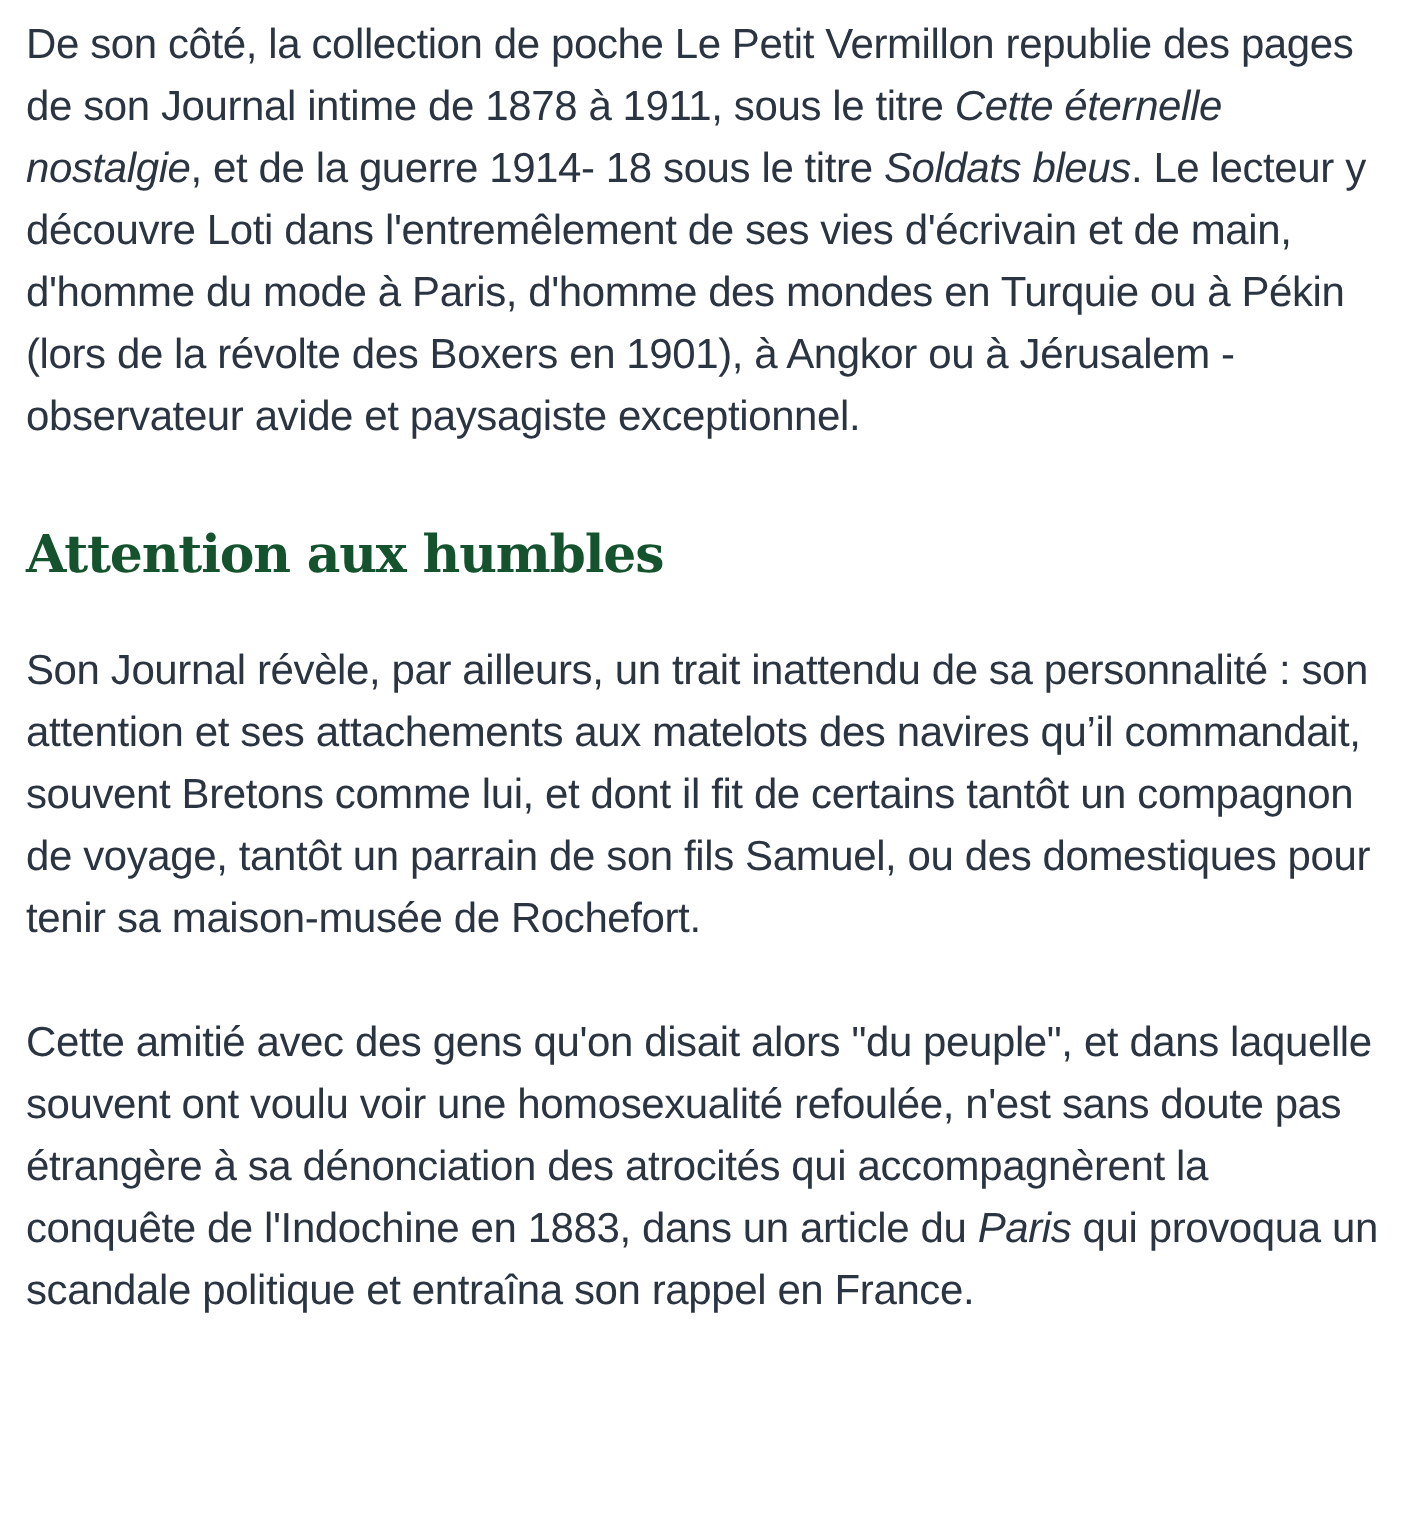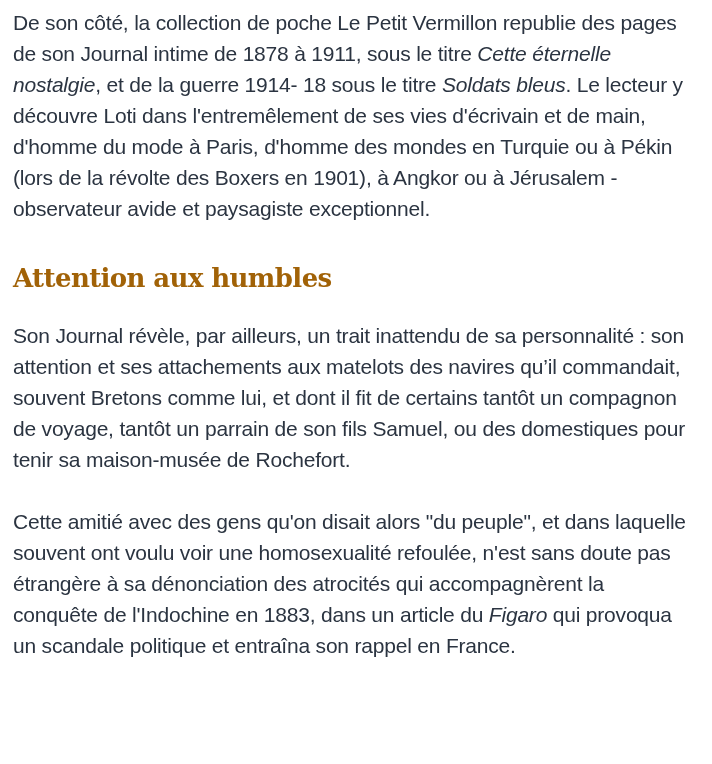--- a/index.html
+++ b/index.html
@@ -44,24 +44,24 @@
 </head>
 <body style="background: rgb(255, 255, 255);">
 
 <div class="page">
   <div class="article" style="color: rgb(43, 52, 65);">
 
     <p class="para">
       <span>De son côté, la collection de poche Le Petit Vermillon republie des pages de son Journal intime de 1878 à 1911, sous le titre </span><span class="italic">Cette éternelle nostalgie</span><span>, et de la guerre 1914- 18 sous le titre </span><span class="italic">Soldats bleus</span><span>. Le lecteur y découvre Loti dans l'entremêlement de ses vies d'écrivain et de main, d'homme du mode à Paris, d'homme des mondes en Turquie ou à Pékin (lors de la révolte des Boxers en 1901), à Angkor ou à Jérusalem - observateur avide et paysagiste exceptionnel.</span>
     </p>
 
-    <h2 class="section-heading" style="color: #a16207;">Attention aux humbles</h2>
+    <h2 class="section-heading" style="color: #14532d;">Attention aux humbles</h2>
 
     <p class="para">
       <span>Son Journal révèle, par ailleurs, un trait inattendu de sa personnalité : son attention et ses attachements aux matelots des navires qu’il commandait, souvent Bretons comme lui, et dont il fit de certains tantôt un compagnon de voyage, tantôt un parrain de son fils Samuel, ou des domestiques pour tenir sa maison-musée de Rochefort.</span>
     </p>
 
     <p class="para gap">
-      <span>Cette amitié avec des gens qu'on disait alors "du peuple", et dans laquelle souvent ont voulu voir une homosexualité refoulée, n'est sans doute pas étrangère à sa dénonciation des atrocités qui accompagnèrent la conquête de l'Indochine en 1883, dans un article du </span><span class="italic">Figaro</span><span> qui provoqua un scandale politique et entraîna son rappel en France.</span>
+      <span>Cette amitié avec des gens qu'on disait alors "du peuple", et dans laquelle souvent ont voulu voir une homosexualité refoulée, n'est sans doute pas étrangère à sa dénonciation des atrocités qui accompagnèrent la conquête de l'Indochine en 1883, dans un article du </span><span class="italic">Paris</span><span> qui provoqua un scandale politique et entraîna son rappel en France.</span>
     </p>
 
   </div>
 </div>
 
 </body></html>

